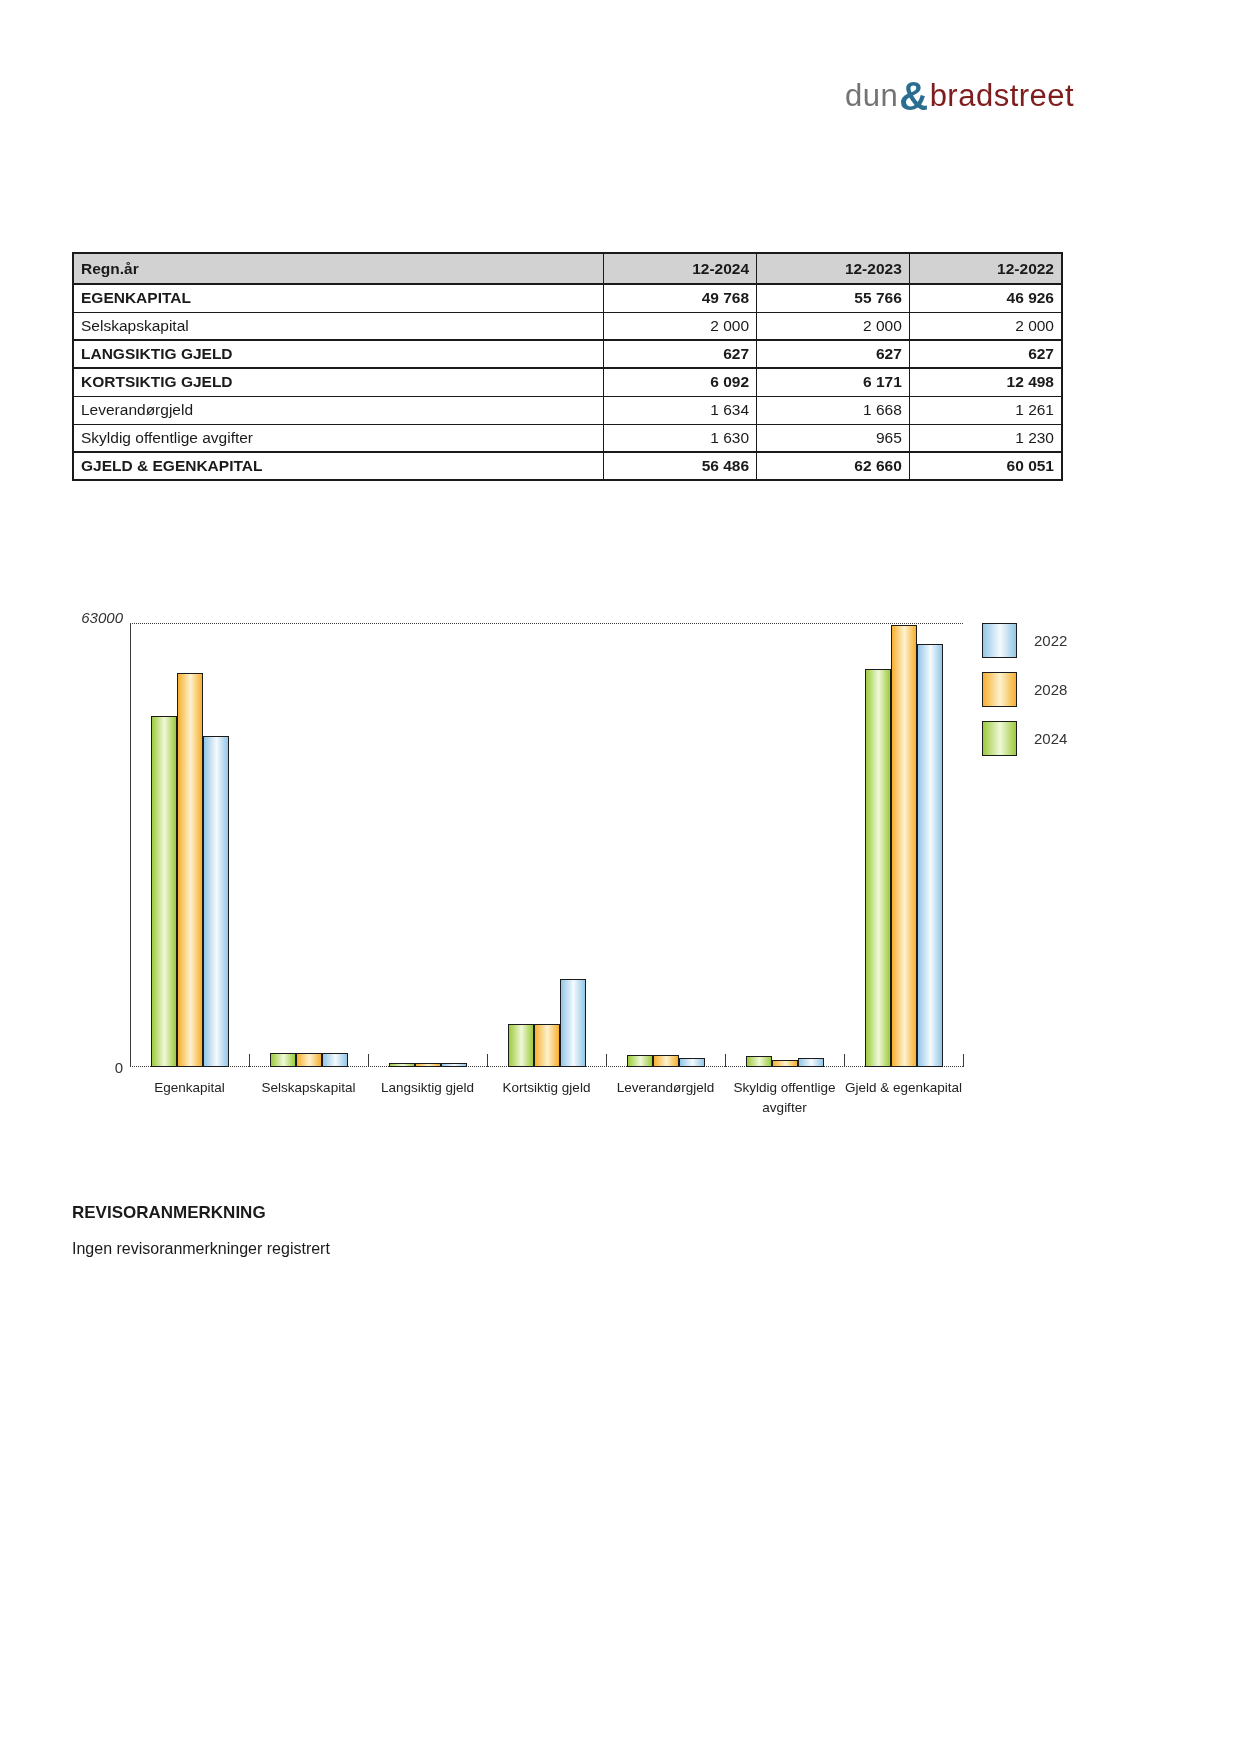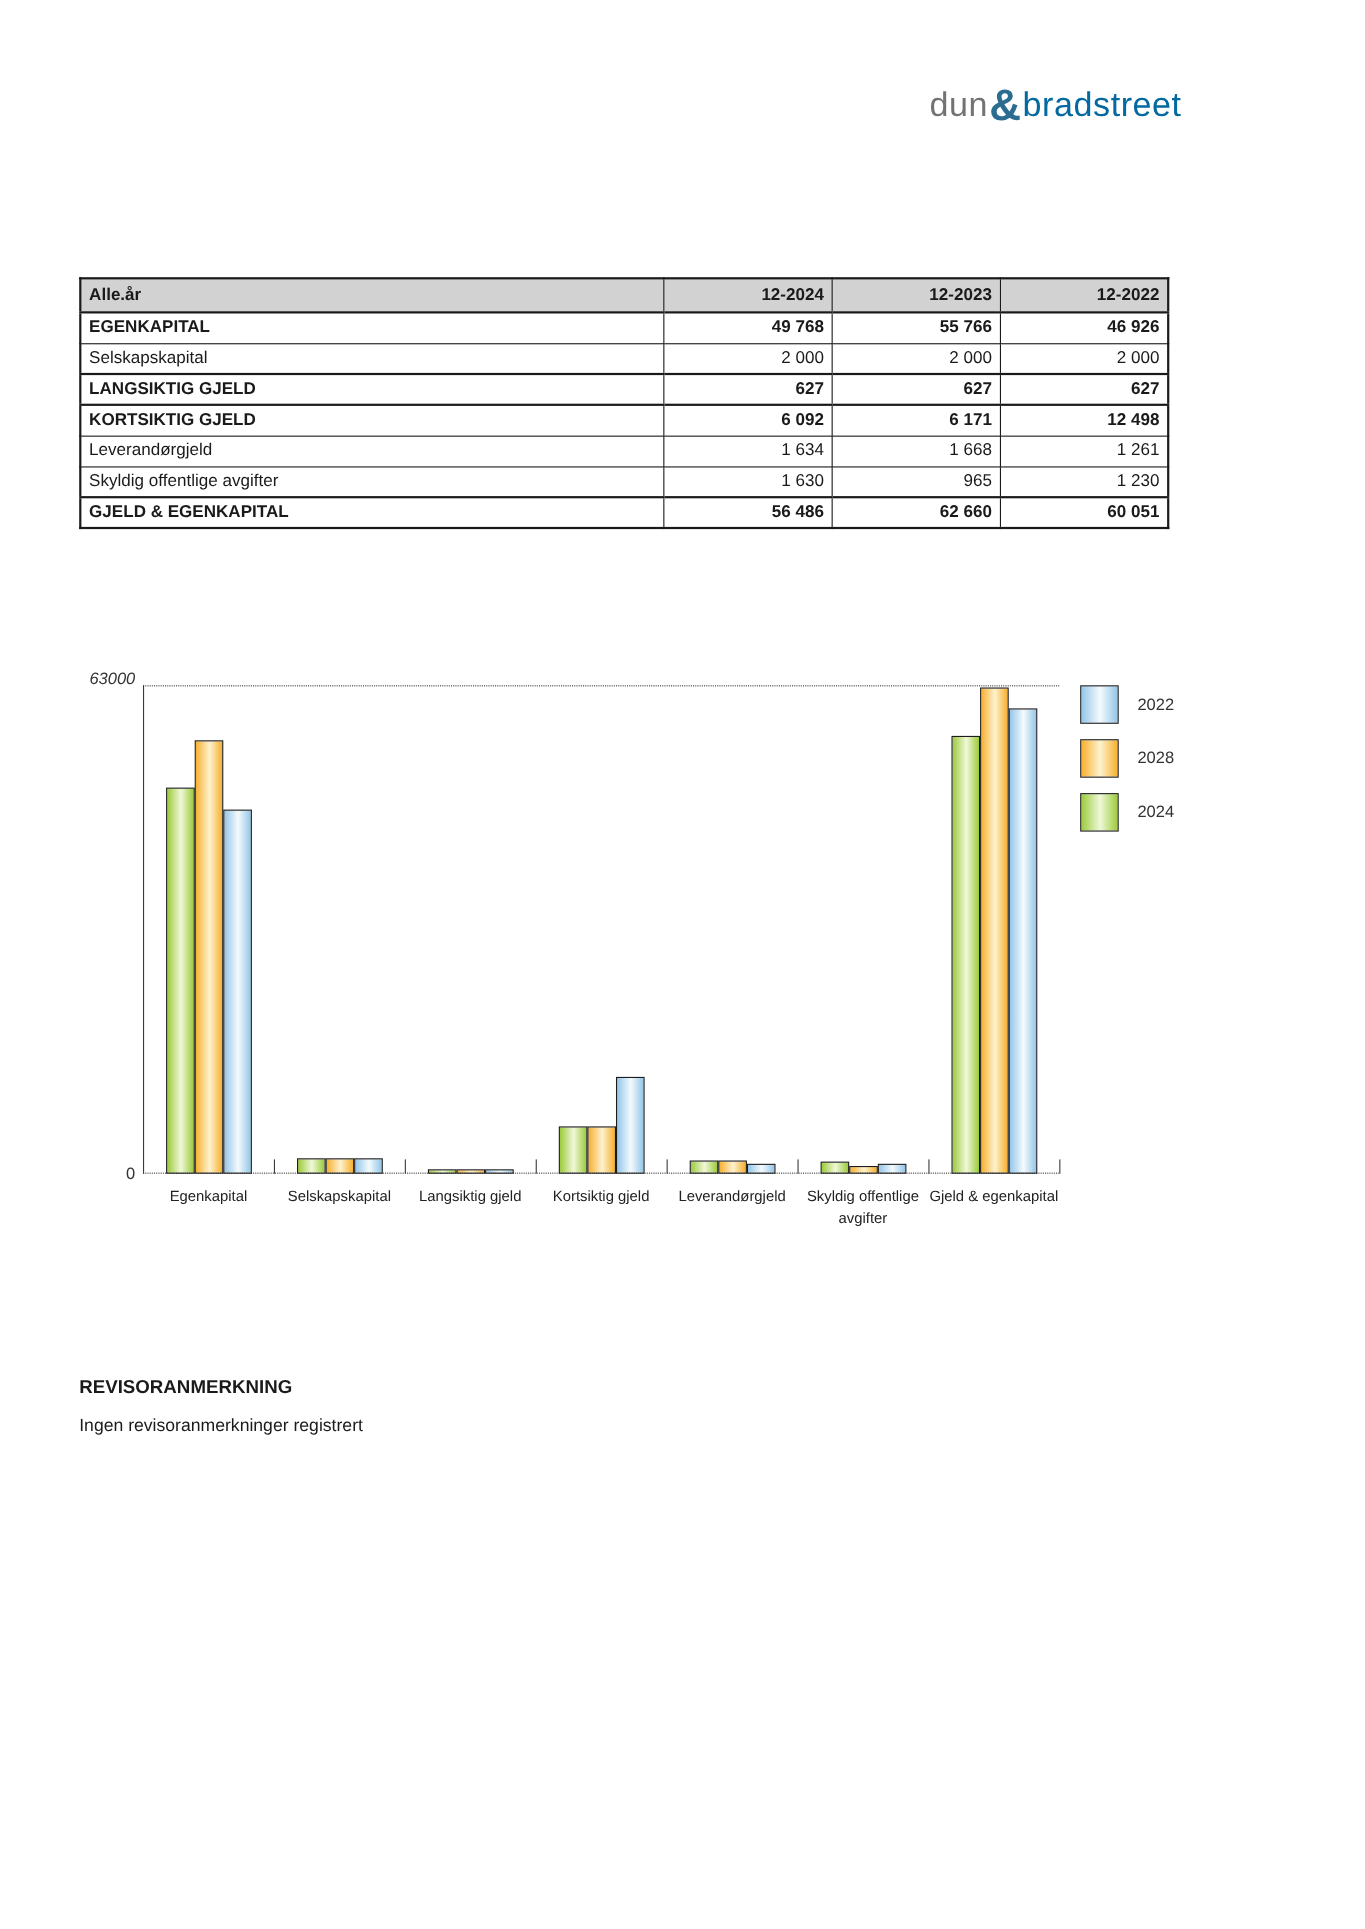--- a/index.html
+++ b/index.html
@@ -5,21 +5,21 @@
   * { margin:0; padding:0; box-sizing:border-box; }
   html,body { background:#fff; }
   body { font-family:"Liberation Sans", sans-serif; color:#1a1a1a; }
   .page { position:relative; width:1241px; height:1754px; background:#fff; overflow:hidden; }
 
   
   .logo { position:absolute; top:74px; left:845px; width:220px; text-align:right;
           font-size:31px; letter-spacing:0.5px; white-space:nowrap; }
   .logo-dun  { color:#737373; font-weight:400; }
   .logo-amp  { color:#2b6d90; font-weight:600; font-size:40px; vertical-align:-4px; margin:0 1px; }
-  .logo-brad { color:#0369a1; font-weight:400; }
+  .logo-brad { color:#7f1d1d; font-weight:400; }
 
   
   .section-head { position:absolute; left:72px; top:224px; width:991px;
                   display:flex; justify-content:space-between; align-items:flex-end; }
   .section-title { font-size:17px; font-weight:bold; }
   .section-note  { font-size:15.5px; }
 
   
   .fin-table { position:absolute; left:72px; top:252px; width:991px;
                border-collapse:collapse; font-size:15.5px; }
@@ -39,39 +39,39 @@
   .bar { position:absolute; width:26px; border:1px solid #1b1b1b; }
   .cat-label { position:absolute; top:533px; width:124px; text-align:center;
                font-size:13.5px; line-height:1.5; color:#222; }
   .legend { position:absolute; left:982px; top:78px; display:flex; flex-direction:column; gap:14px; }
   .legend-item { display:flex; align-items:center; }
   .legend-swatch { width:35px; height:35px; border:1px solid #1b1b1b; }
   .legend-label { margin-left:17px; font-size:15px; color:#333; }
 
   
   .revisor { position:absolute; left:72px; top:1203px; }
-  .revisor-heading { font-size:17px; font-weight:bold;margin-top:48px; }
+  .revisor-heading { font-size:17px; font-weight:bold; }
   .revisor-text { margin-top:17px; font-size:16px; }
   .footer { position:absolute; left:463px; top:1672px; width:600px;
             text-align:right; font-size:16px; color:#222; }
 </style>
 </head>
 <body>
 
 <div class="page">
 
   <div class="logo">
     <span class="logo-dun">dun</span><span class="logo-amp">&amp;</span><span class="logo-brad">bradstreet</span>
   </div>
 
 
   <table class="fin-table">
     <thead>
       <tr>
-        <th class="c-label">Alle.år</th>
+        <th class="c-label">Regn.år</th>
         <th class="c-num">12-2024</th>
         <th class="c-num">12-2023</th>
         <th class="c-num">12-2022</th>
       </tr>
     </thead>
     <tbody id="table-body">
         <tr class="bold-row">
       <td class="c-label">EGENKAPITAL</td>
       <td class="c-num">49 768</td>
       <td class="c-num">55 766</td>

